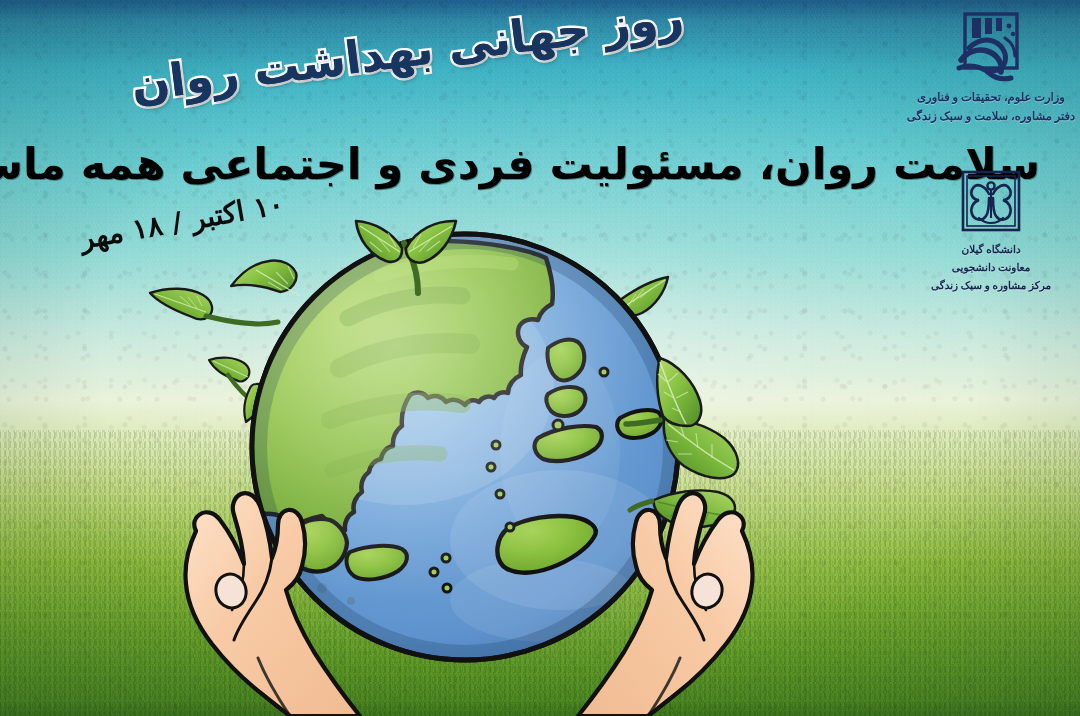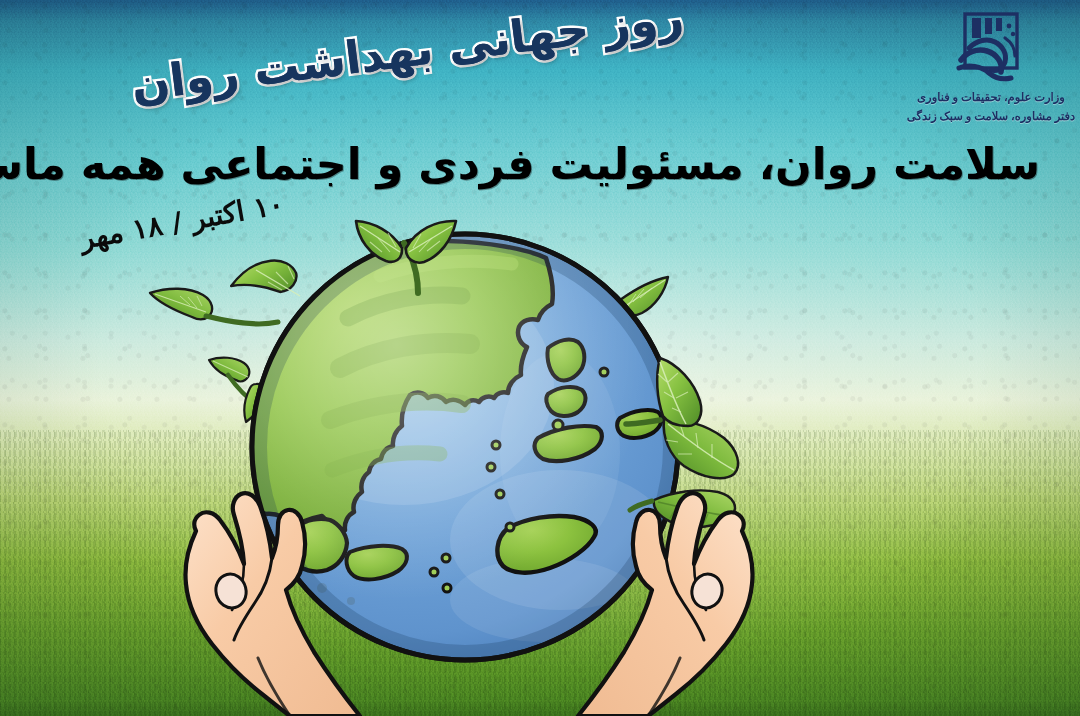--- a/index.html
+++ b/index.html
@@ -370,14 +370,30 @@
       <path d="M8,52 C14,44 24,40 34,43 C44,46 50,55 48,64" fill="none" stroke="#1d2f63" stroke-width="5.5" stroke-linecap="round"></path>
       <path d="M6,60 C16,56 28,58 36,65 C42,70 50,72 58,70" fill="none" stroke="#1d2f63" stroke-width="5" stroke-linecap="round"></path>
       <circle cx="56" cy="18" r="2.4" fill="#1d2f63"></circle>
       <circle cx="60" cy="26" r="2.2" fill="#1d2f63"></circle>
       <path d="M52,30 C58,34 62,40 62,48" fill="none" stroke="#1d2f63" stroke-width="3.2" stroke-linecap="round"></path>
     </svg>
     <div class="logo-cap">وزارت علوم، تحقیقات و فناوری</div>
     <div class="logo-cap">دفتر مشاوره، سلامت و سبک زندگی</div>
   </div>
 
+  <div class="logo-block logo-2">
+    <svg width="72" height="72" viewBox="0 0 72 72" aria-hidden="true">
+      <rect x="8" y="4" width="56" height="58" fill="none" stroke="#17244f" stroke-width="2.6"></rect>
+      <rect x="12" y="8" width="48" height="50" fill="none" stroke="#17244f" stroke-width="1.6"></rect>
+      <circle cx="36" cy="18" r="3.6" fill="none" stroke="#17244f" stroke-width="2.4"></circle>
+      <path d="M36,22 L36,50" stroke="#17244f" stroke-width="2" fill="none"></path>
+      <path d="M34,26 C30,18 22,14 18,20 C14,26 18,32 24,32
+               C18,34 15,40 17,46 C19,52 27,54 31,48 C34,44 34,36 34,30" fill="none" stroke="#17244f" stroke-width="2.6" stroke-linecap="round"></path>
+      <path d="M38,26 C42,18 50,14 54,20 C58,26 54,32 48,32
+               C54,34 57,40 55,46 C53,52 45,54 41,48 C38,44 38,36 38,30" fill="none" stroke="#17244f" stroke-width="2.6" stroke-linecap="round"></path>
+      <path d="M24,50 C28,54 32,55 36,55 C40,55 44,54 48,50" fill="none" stroke="#17244f" stroke-width="2.2" stroke-linecap="round"></path>
+    </svg>
+    <div class="logo-cap">دانشگاه گیلان</div>
+    <div class="logo-cap">معاونت دانشجویی</div>
+    <div class="logo-cap">مرکز مشاوره و سبک زندگی</div>
+  </div>
 
 </div>
 
 </body></html>

